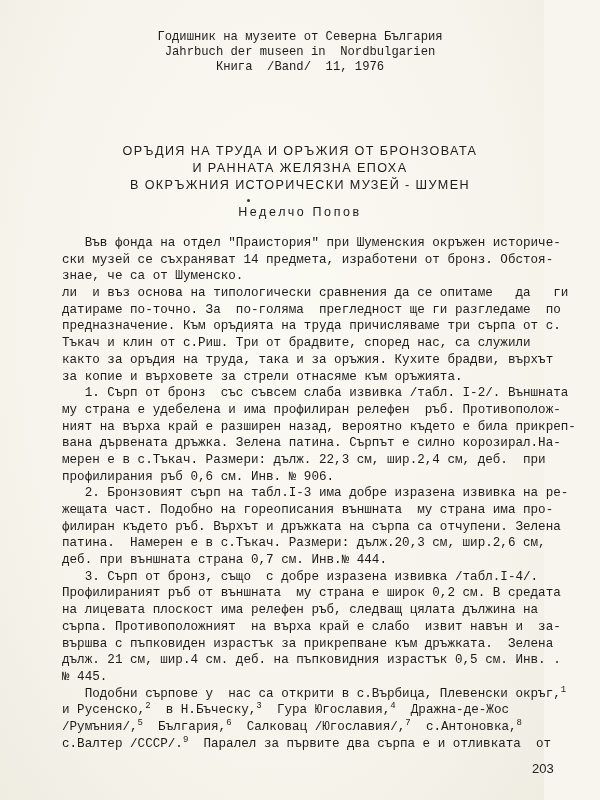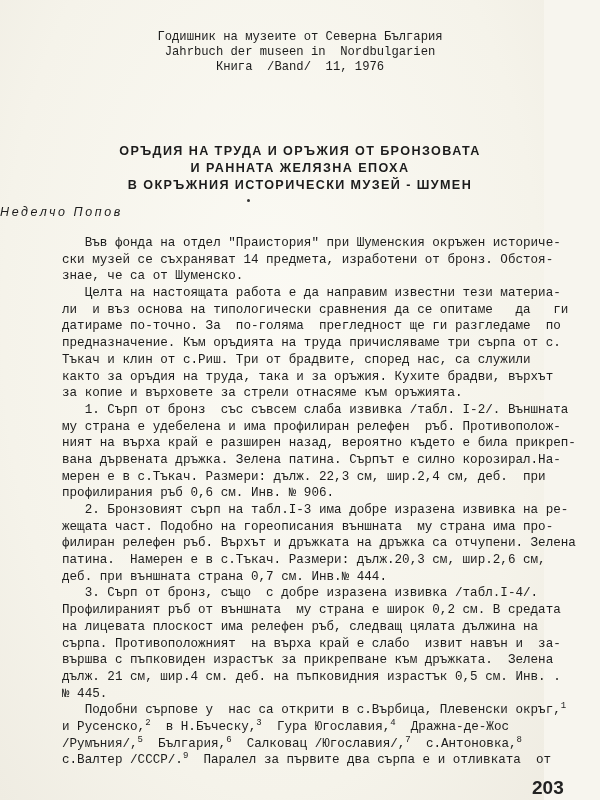--- a/index.html
+++ b/index.html
@@ -32,38 +32,38 @@
     .header div { white-space: pre; }
     .title {
       position: absolute;
       left: 0; top: 143px;
       width: 600px;
       text-align: center;
       font-family: "Liberation Sans", "DejaVu Sans", sans-serif;
       font-size: 12.6px;
       letter-spacing: 1.4px;
       line-height: 17px;
-      font-weight: bold;
+      font-weight: normal;
     }
     .title div { white-space: pre; }
     .title-dot {
       position: absolute;
       left: 247px; top: 199px;
       width: 3px; height: 3px;
       background: #333;
       border-radius: 50%;
     }
     .author {
       position: absolute;
       left: 0; top: 205px;
       width: 600px;
+      text-align: center;
       font-family: "Liberation Sans", "DejaVu Sans", sans-serif;
       font-size: 12.5px;
       letter-spacing: 2.6px;
-      font-style: italic;
     }
     .body-text {
       position: absolute;
       left: 62px; top: 235px;
       width: 500px;
       font-size: 12.6px;
       line-height: 16.7px;
     }
     .body-text .line {
       white-space: pre;
@@ -71,24 +71,23 @@
     }
     .body-text sup {
       font-size: 9px;
       vertical-align: 5px;
       line-height: 0;
     }
     .page-number {
       position: absolute;
       left: 532px; top: 761px;
       font-family: "Liberation Sans", "DejaVu Sans", sans-serif;
-      font-weight: bold;
-      font-size: 19px;
+      font-weight: normal;
+      font-size: 13px;
       color: #222;
-      margin-top: 16px;
     }
   </style>
 </head>
 <body>
 
 <div class="page">
 
   <div class="header">
     <div>Годишник на музеите от Северна България</div>
     <div>Jahrbuch der museen in  Nordbulgarien</div>
@@ -101,36 +100,35 @@
     <div>В ОКРЪЖНИЯ ИСТОРИЧЕСКИ МУЗЕЙ - ШУМЕН</div>
   </div>
   <div class="title-dot"></div>
 
   <div class="author">Неделчо  Попов</div>
 
   <div class="body-text">
     <div class="line">   Във фонда на отдел "Праистория" при Шуменския окръжен историче-</div>
     <div class="line">ски музей се съхраняват 14 предмета, изработени от бронз. Обстоя-</div>
     <div class="line">знае, че са от Шуменско.</div>
-    <div class="line">   Целта на настоящата работа е да направим известни тези материа-</div>
     <div class="line">ли  и въз основа на типологически сравнения да се опитаме   да   ги</div>
     <div class="line">датираме по-точно. За  по-голяма  прегледност ще ги разгледаме  по</div>
     <div class="line">предназначение. Към оръдията на труда причисляваме три сърпа от с.</div>
     <div class="line">Тъкач и клин от с.Риш. Три от брадвите, според нас, са служили</div>
     <div class="line">както за оръдия на труда, така и за оръжия. Кухите брадви, върхът</div>
     <div class="line">за копие и върховете за стрели отнасяме към оръжията.</div>
     <div class="line">   1. Сърп от бронз  със съвсем слаба извивка /табл. I-2/. Външната</div>
     <div class="line">му страна е удебелена и има профилиран релефен  ръб. Противополож-</div>
     <div class="line">ният на върха край е разширен назад, вероятно където е била прикреп-</div>
     <div class="line">вана дървената дръжка. Зелена патина. Сърпът е силно корозирал.На-</div>
     <div class="line">мерен е в с.Тъкач. Размери: дълж. 22,3 см, шир.2,4 см, деб.  при</div>
     <div class="line">профилирания ръб 0,6 см. Инв. № 906.</div>
     <div class="line">   2. Бронзовият сърп на табл.I-3 има добре изразена извивка на ре-</div>
     <div class="line">жещата част. Подобно на гореописания външната  му страна има про-</div>
-    <div class="line">филиран релефен ръб. Върхът и дръжката на дръжка са отчупени. Зелена</div>
+    <div class="line">филиран където ръб. Върхът и дръжката на сърпа са отчупени. Зелена</div>
     <div class="line">патина.  Намерен е в с.Тъкач. Размери: дълж.20,3 см, шир.2,6 см,</div>
     <div class="line">деб. при външната страна 0,7 см. Инв.№ 444.</div>
     <div class="line">   3. Сърп от бронз, също  с добре изразена извивка /табл.I-4/.</div>
     <div class="line">Профилираният ръб от външната  му страна е широк 0,2 см. В средата</div>
     <div class="line">на лицевата плоскост има релефен ръб, следващ цялата дължина на</div>
     <div class="line">сърпа. Противоположният  на върха край е слабо  извит навън и  за-</div>
     <div class="line">вършва с пъпковиден израстък за прикрепване към дръжката.  Зелена</div>
     <div class="line">дълж. 21 см, шир.4 см. деб. на пъпковидния израстък 0,5 см. Инв. .</div>
     <div class="line">№ 445.</div>
 

